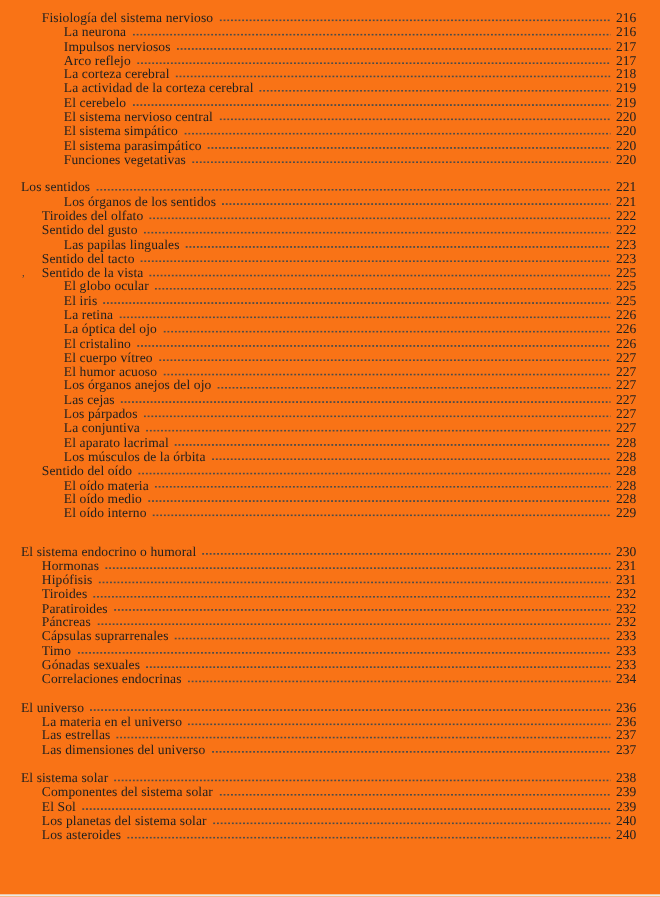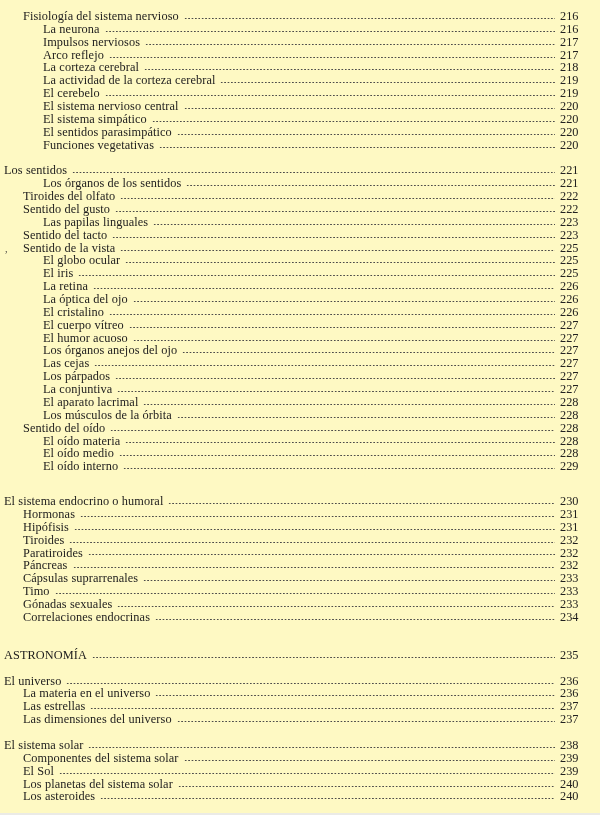--- a/index.html
+++ b/index.html
@@ -6,24 +6,24 @@
   body {
     width: 600px; height: 815px;
     background: #fbfbf9;
     font-family: "Liberation Serif", "DejaVu Serif", serif;
     color: #222120;
     overflow: hidden;
   }
   .page {
     box-sizing: border-box;
     width: 600px; height: 815px;
-    padding: 10px 10px 2px 4px;
+    padding: 10px 10px 2px 19px;
     overflow: hidden;
     border-bottom: 2px solid #ebebe6;
-    background: #fef9c3;
+    background: #f97316;
   }
   .section { margin-top: 13px; }
   .section:first-child { margin-top: 0; }
   .section.gap-large { margin-top: 22px; }
   .section.gap-xlarge { margin-top: 25px; }
   .row {
     display: flex;
     align-items: baseline;
     height: 12.86px;
     font-size: 12.3px;
@@ -104,21 +104,21 @@
     <span class="label">El sistema nervioso central</span>
     <span class="leader"></span>
     <span class="page-num">220</span>
   </div>
         <div class="row lvl2">
     <span class="label">El sistema simpático</span>
     <span class="leader"></span>
     <span class="page-num">220</span>
   </div>
         <div class="row lvl2">
-    <span class="label">El sentidos parasimpático</span>
+    <span class="label">El sistema parasimpático</span>
     <span class="leader"></span>
     <span class="page-num">220</span>
   </div>
         <div class="row lvl2">
     <span class="label">Funciones vegetativas</span>
     <span class="leader"></span>
     <span class="page-num">220</span>
   </div>
       </div>
       <div class="section">
@@ -287,27 +287,20 @@
   </div>
         <div class="row lvl1">
     <span class="label">Gónadas sexuales</span>
     <span class="leader"></span>
     <span class="page-num">233</span>
   </div>
         <div class="row lvl1">
     <span class="label">Correlaciones endocrinas</span>
     <span class="leader"></span>
     <span class="page-num">234</span>
-  </div>
-      </div>
-      <div class="section gap-xlarge">
-        <div class="row lvl0 bold">
-    <span class="label">ASTRONOMÍA</span>
-    <span class="leader"></span>
-    <span class="page-num">235</span>
   </div>
       </div>
       <div class="section">
         <div class="row lvl0 bold">
     <span class="label">El universo</span>
     <span class="leader"></span>
     <span class="page-num">236</span>
   </div>
         <div class="row lvl1">
     <span class="label">La materia en el universo</span>

